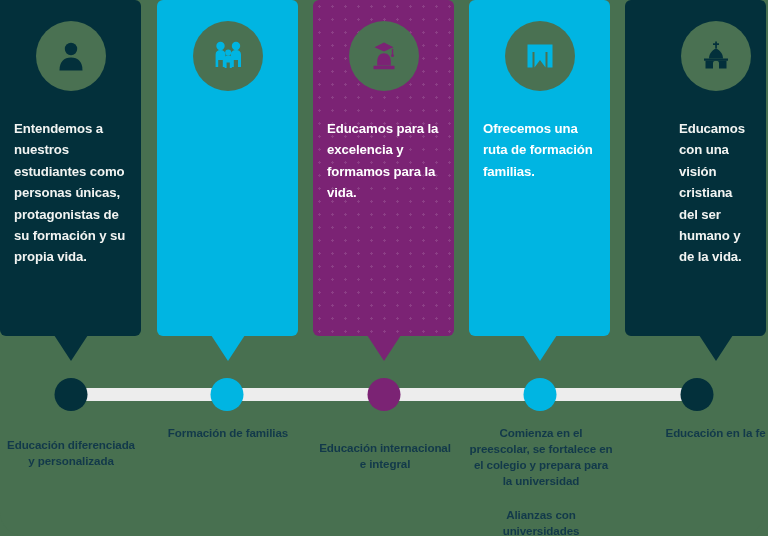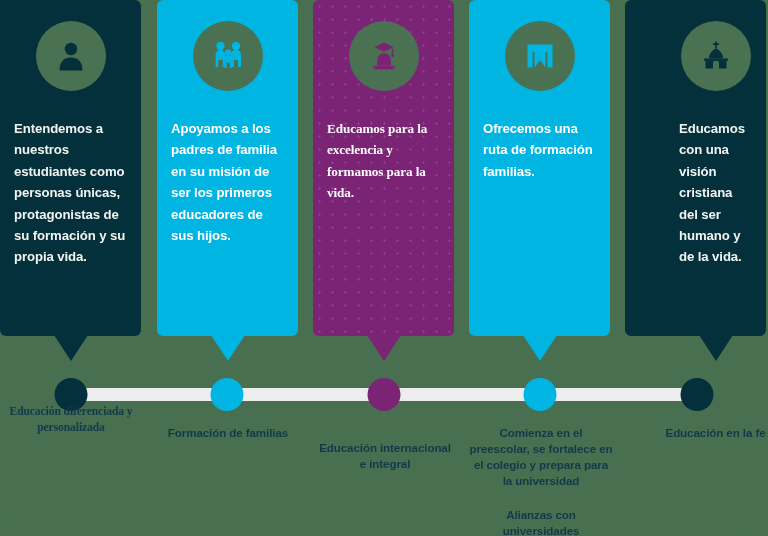--- a/index.html
+++ b/index.html
@@ -15,21 +15,21 @@
     position:absolute; top:0; width:141px; height:336px;
     border-radius:0 0 6px 6px;
   }
   .card-inner { position:relative; width:100%; height:100%; overflow:visible; }
 
   .card.c0 { left:0px;   width:141px; background:#03303B; }
   .card.c1 { left:157px; width:141px; background:#00B5E2; }
   .card.c2 { left:313px; width:141px; background:#7B2374;
              background-image:
                radial-gradient(circle, rgba(255,255,255,.13) 1px, transparent 1.2px);
-             background-size:13px 13px;font-family:Liberation Serif, serif; }
+             background-size:13px 13px; }
   .card.c3 { left:469px; width:141px; background:#00B5E2; }
   .card.c4 { left:625px; width:141px; background:#03303B;padding-left:40px; }
 
   
   .card.c1, .card.c2, .card.c3, .card.c4 { border-radius:6px; }
   .card.c0 { border-radius:0 6px 6px 6px; }
 
   
   .pointer {
     position:absolute; left:50%; bottom:-25px; transform:translateX(-50%);
@@ -74,21 +74,21 @@
   .node.n2 { left:384px; background:#7B2374; }
   .node.n3 { left:540px; background:#00B5E2; }
   .node.n4 { left:697px; background:#03303B; }
 
   
   .caption {
     position:absolute; text-align:center;
     font-size:11.6px; font-weight:bold; line-height:1.38;
     color:#12394A; letter-spacing:-0.1px;
   }
-  .caption.p0 { left:5px;   width:132px; top:404px;font-family:Liberation Serif, serif; }
+  .caption.p0 { left:5px;   width:132px; top:437px; }
   .caption.p1 { left:157px; width:142px; top:425px;text-align:center; }
   .caption.p2 { left:315px; width:140px; top:425px;margin-top:15px; }
   .caption.p3 { left:468px; width:146px; top:425px; }
   .caption.p4 { left:645px; width:141px; top:425px;text-align:center; }
   .caption .sub { margin-top:18px; display:block; }
 </style>
 </head>
 <body>
 
 <div id="stage">
@@ -111,21 +111,20 @@
       <div class="icon-badge">
         <svg width="34" height="34" viewBox="0 0 34 34">
           <circle cx="9.5" cy="7" r="4.2" fill="#00B5E2"></circle>
           <path d="M4.6 28 L4.6 15.5 C4.6 12.6 6.6 11 9.5 11 C12.4 11 14.4 12.6 14.4 15.5 L14.4 28 L11.8 28 L11.8 21 L7.2 21 L7.2 28 Z" fill="#00B5E2"></path>
           <circle cx="25" cy="7" r="4.2" fill="#00B5E2"></circle>
           <path d="M19.8 28 L19.8 15.5 C19.8 12.6 21.9 11 25 11 C28.1 11 30 12.6 30 15.5 L30 28 L27 28 L27 21 L22.8 21 L22.8 28 Z" fill="#00B5E2"></path>
           <circle cx="17.2" cy="13.5" r="3" fill="#00B5E2"></circle>
           <path d="M13.6 29 L13.6 19.5 C13.6 17.4 15 16.2 17.2 16.2 C19.4 16.2 20.8 17.4 20.8 19.5 L20.8 29 L18.8 29 L18.8 23.5 L15.6 23.5 L15.6 29 Z" fill="#00B5E2"></path>
         </svg>
       </div>
-      <div class="card-text">Apoyamos a los padres de familia en su misión de ser los primeros educadores de sus hijos.</div>
       <div class="pointer"></div>
     </div>
   </div>
 
   <div class="card c2">
     <div class="card-inner">
       <div class="icon-badge">
         <svg width="34" height="34" viewBox="0 0 34 34">
           <path d="M17 3.5 L26.5 8.2 L17 12.6 L7.5 8.2 Z" fill="#7B2374"></path>
           <path d="M24.8 10.2 L24.8 15.5 L26.2 15.5 L26.2 9.5 Z" fill="#7B2374"></path>

